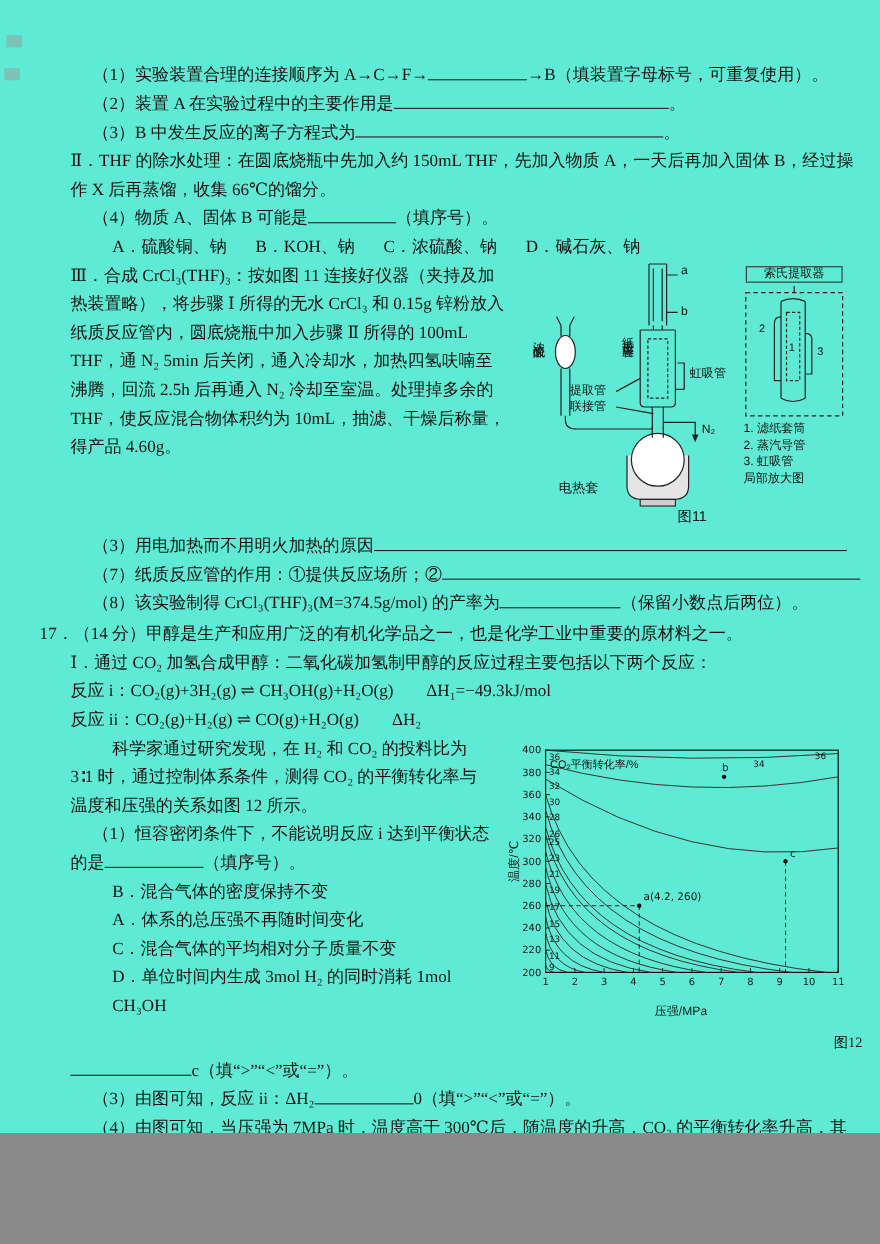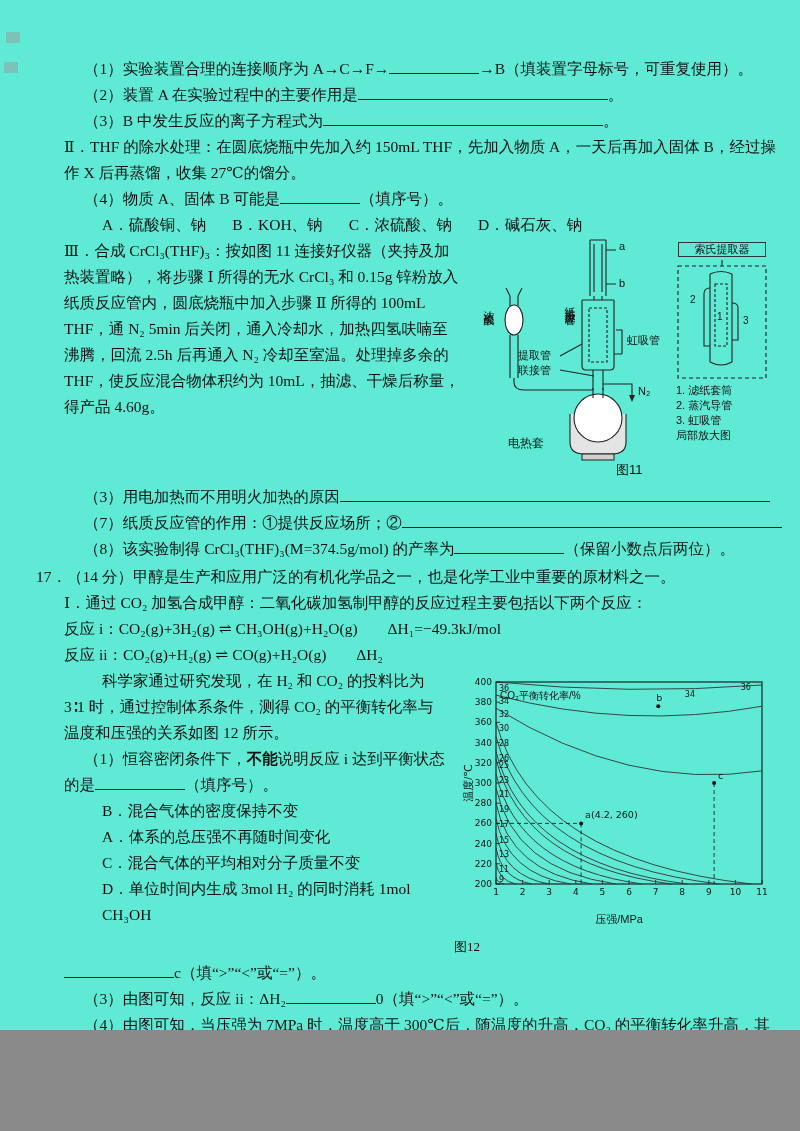--- a/index.html
+++ b/index.html
@@ -11,41 +11,41 @@
   .item{text-indent:20px}
   .sec{text-indent:0}
   .indent2{text-indent:38px}
   .optline{padding-left:38px;text-indent:0}
   .opts4 span{margin-right:26px}
   .q17head{margin-left:-28px;margin-top:2px}
   .dh{margin-left:30px}
   .blank{display:inline-block;border-bottom:1px solid #222;height:.95em;vertical-align:baseline}
   .w80{width:80px}.w90{width:90px}.w110{width:110px}.w250{width:250px}.w280{width:280px}
   .w300{width:300px}.w380{width:380px}.w430{width:430px}
-  .emph{font-weight:bold}
+  .emph{font-weight:normal}
   .row{display:flex;align-items:flex-start;margin:0 0}
   .col-text{width:402px;padding-right:6px}
   .col-text2{width:392px;padding-right:6px}
   figure{position:relative}
   .fig11{width:316px;height:246px;flex:none}
   .fig11 svg{position:absolute;left:0;top:0}
   .lbl{position:absolute;font-size:11px;line-height:13px;white-space:nowrap;color:#111;
        font-family:"Liberation Sans","DejaVu Sans",sans-serif}
   .vert{writing-mode:vertical-rl;letter-spacing:2px;white-space:normal}
   .soxtitle{border:1px solid #333;padding:0 2px;width:88px;text-align:center}
   .cap{position:absolute;font-size:13px;font-family:Liberation Sans, sans-serif}
   .fig12col{width:330px;flex:none}
   .fig12wrap{position:relative}
   .insidetitle{position:absolute;left:46px;top:15px;font-size:10px;
        font-family:"Liberation Sans","DejaVu Sans",sans-serif}
   .ylab{position:absolute;left:-16px;top:102px;width:60px;text-align:center;transform:rotate(-90deg);
        font-size:11px;font-family:"Liberation Sans","DejaVu Sans",sans-serif}
   .xlab{text-align:center;font-size:11px;margin-top:-2px;
        font-family:"Liberation Sans","DejaVu Sans",sans-serif}
-  .fig12cap{text-align:left;font-size:13px;margin-top:2px}
+  .fig12cap{text-align:right;font-size:13px;margin-top:2px}
   svg text{font-family:"DejaVu Sans",sans-serif;fill:#111}
   svg .tick{font-size:9px}
   svg .clabel{font-size:8px}
   svg .plabel{font-size:9.5px}
   .f11line{stroke:#222;stroke-width:1.1;fill:none}
   .scan{position:absolute;background:#9a9a9a;opacity:.5}
   .m1{left:6px;top:32px;width:14px;height:11px}
   .m2{left:4px;top:62px;width:14px;height:11px}
   .m3{left:452px;top:1100px;width:12px;height:3px}
 </style>
@@ -58,21 +58,21 @@
   <div class="scan m3"></div>
 
   <div class="content">
 
     <p class="item"><span>（1）实验装置合理的连接顺序为 A→C→F→</span><span class="blank w90"></span><span>→B（填装置字母标号，可重复使用）。</span></p>
 
     <p class="item"><span>（2）装置 A 在实验过程中的主要作用是</span><span class="blank w250"></span><span>。</span></p>
 
     <p class="item"><span>（3）B 中发生反应的离子方程式为</span><span class="blank w280"></span><span>。</span></p>
 
-    <p class="sec">Ⅱ．THF 的除水处理：在圆底烧瓶中先加入约 150mL THF，先加入物质 A，一天后再加入固体 B，经过操作 X 后再蒸馏，收集 27℃的馏分。</p>
+    <p class="sec">Ⅱ．THF 的除水处理：在圆底烧瓶中先加入约 150mL THF，先加入物质 A，一天后再加入固体 B，经过操作 X 后再蒸馏，收集 66℃的馏分。</p>
 
     <p class="item"><span>（4）物质 A、固体 B 可能是</span><span class="blank w80"></span><span>（填序号）。</span></p>
 
     <p class="optline opts4"><span>A．硫酸铜、钠</span><span>B．KOH、钠</span><span>C．浓硫酸、钠</span><span>D．碱石灰、钠</span></p>
 
     <div class="row">
       <div class="col-text">
         <p class="sec">Ⅲ．合成 CrCl₃(THF)₃：按如图 11 连接好仪器（夹持及加热装置略），将步骤 Ⅰ 所得的无水 CrCl₃ 和 0.15g 锌粉放入纸质反应管内，圆底烧瓶中加入步骤 Ⅱ 所得的 100mL THF，通 N₂ 5min 后关闭，通入冷却水，加热四氢呋喃至沸腾，回流 2.5h 后再通入 N₂ 冷却至室温。处理掉多余的 THF，使反应混合物体积约为 10mL，抽滤、干燥后称量，得产品 4.60g。</p>
       </div>
 

